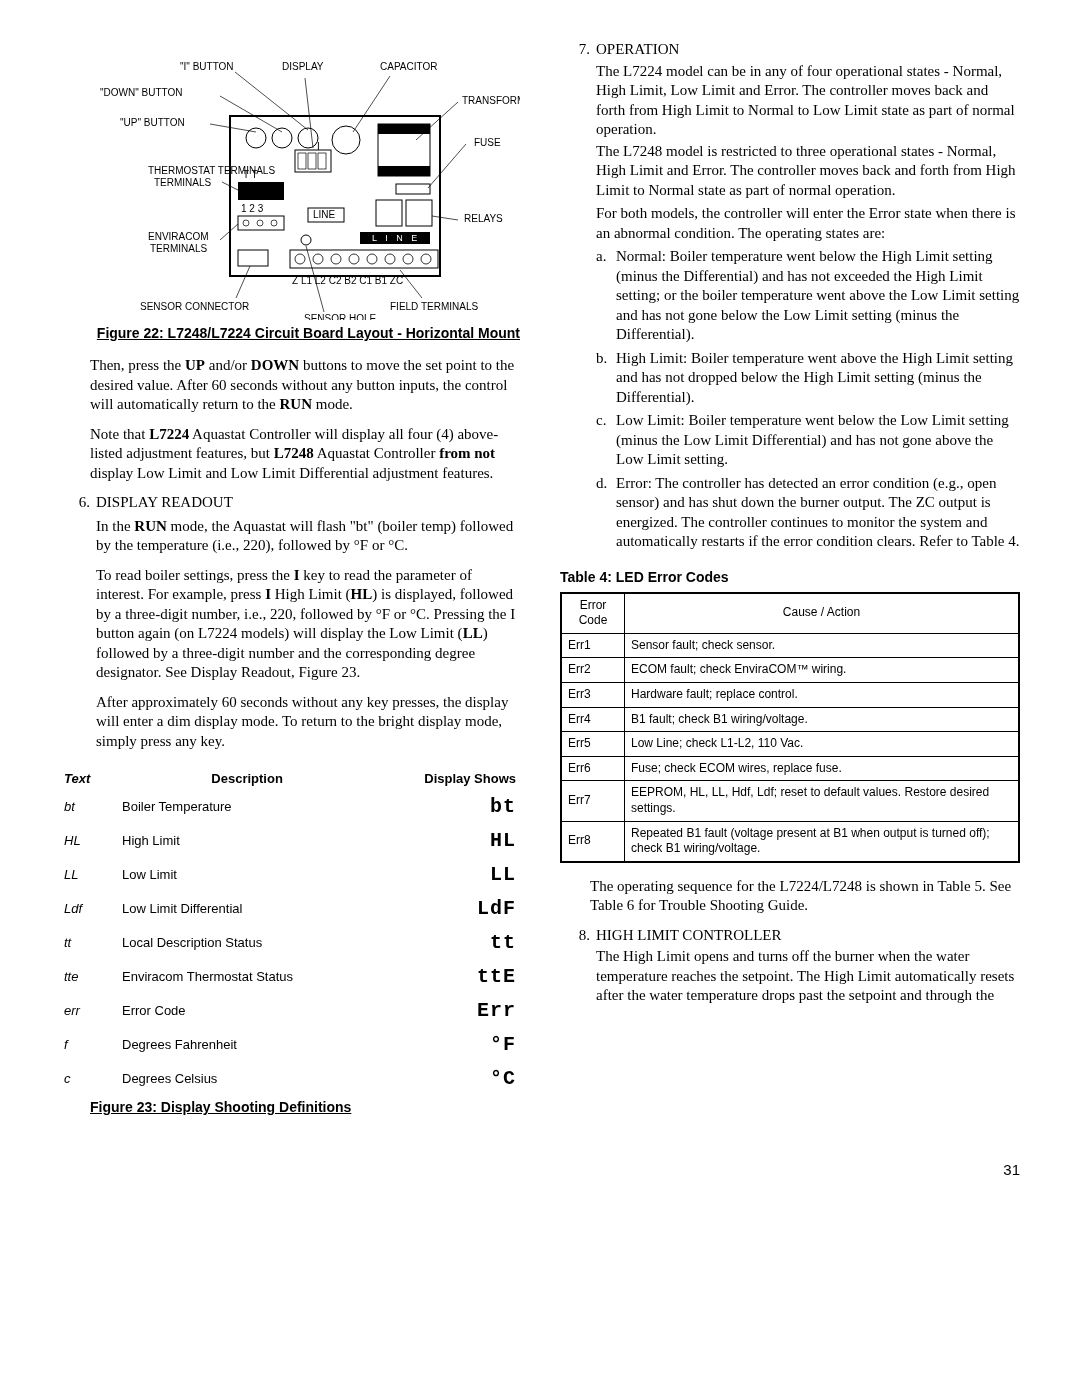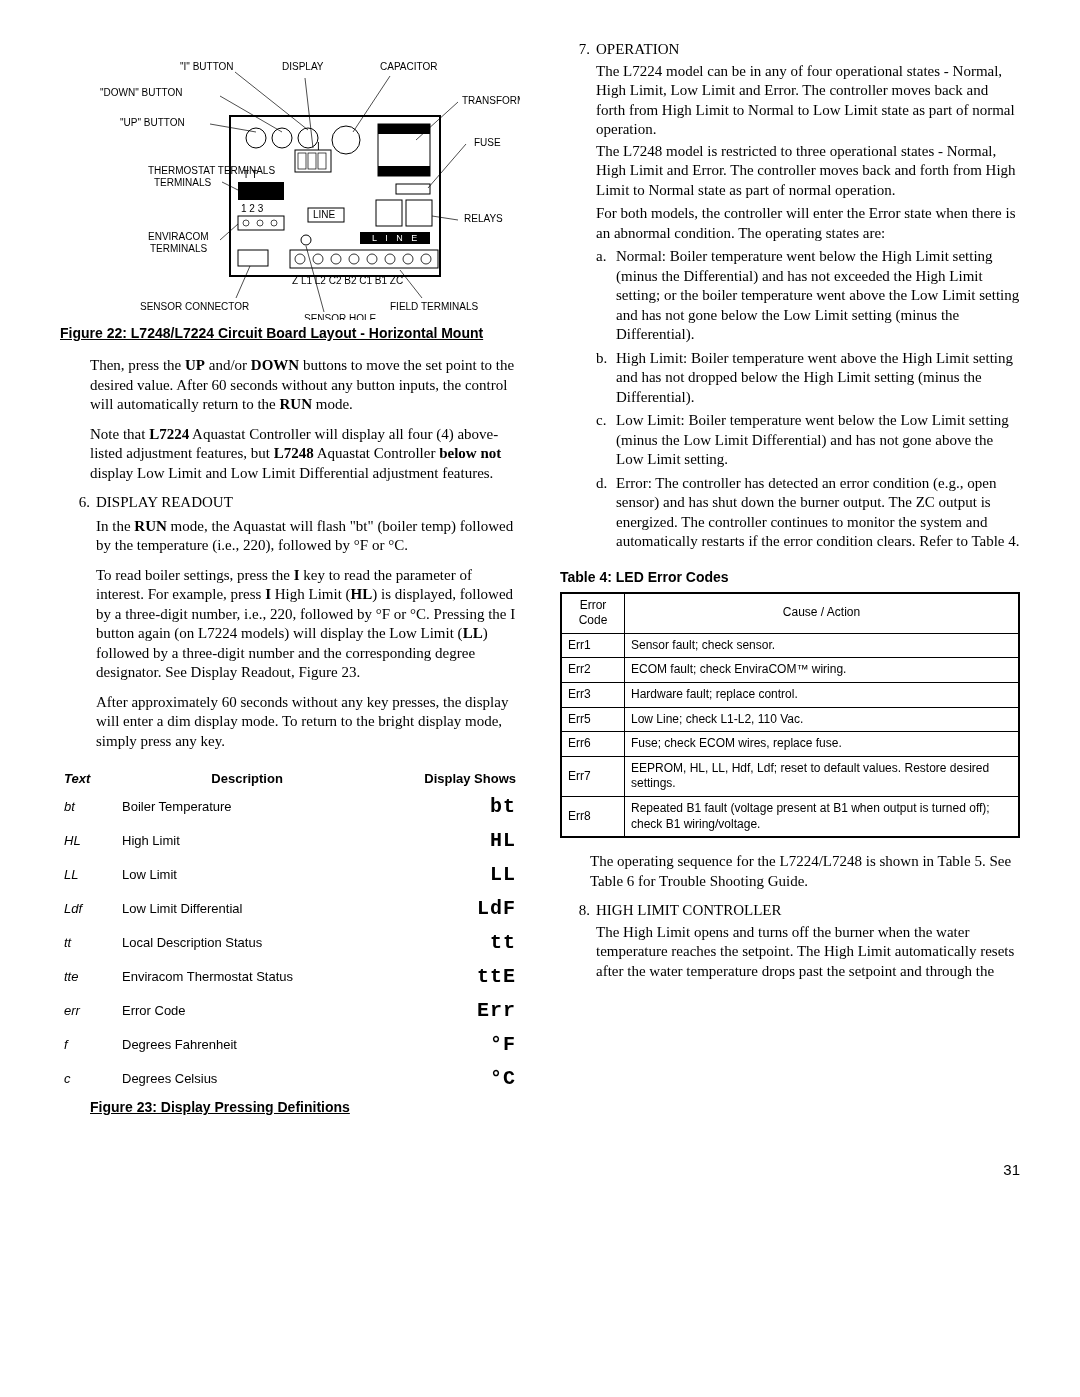--- a/index.html
+++ b/index.html
@@ -27,21 +27,21 @@
   .circuit-diagram {
     width: 100%;
     height: 280px;
     position: relative;
   }
   .circuit-diagram svg {
     width: 100%;
     height: 100%;
   }
   .fig-caption {
-    text-align: left;
+    text-align: right;
     font-family: Arial, sans-serif;
     font-weight: bold;
     font-size: 14px;
     text-decoration: underline;
     margin: 4px 0 14px;
   }
   .para {
     margin: 0 0 10px 30px;
     text-align: left;
   }
@@ -255,21 +255,21 @@
         </svg>
       </div>
       <div class="fig-caption">Figure 22:  L7248/L7224 Circuit Board Layout - Horizontal Mount</div>
     </div>
 
     <p class="para">
       <span>Then, press the </span><span class="bold">UP</span><span> and/or </span><span class="bold">DOWN</span><span> buttons to move the set point to the desired value.  After 60 seconds without any button inputs, the control will automatically return to the </span><span class="bold">RUN</span><span> mode.</span>
     </p>
 
     <p class="para">
-      <span>Note that </span><span class="bold">L7224</span><span> Aquastat Controller will display all four (4) above-listed adjustment features, but </span><span class="bold">L7248</span><span> Aquastat Controller </span><span class="bold">below not</span><span> display Low Limit and Low Limit Differential adjustment features.</span>
+      <span>Note that </span><span class="bold">L7224</span><span> Aquastat Controller will display all four (4) above-listed adjustment features, but </span><span class="bold">L7248</span><span> Aquastat Controller </span><span class="bold">from not</span><span> display Low Limit and Low Limit Differential adjustment features.</span>
     </p>
 
     <div class="list-item">
       <div class="list-num">6.</div>
       <div class="list-body">
         <div>DISPLAY READOUT</div>
         <p style="margin:4px 0 10px;">
           <span>In the </span><span class="bold">RUN</span><span> mode, the Aquastat will flash "bt" (boiler temp) followed by the temperature (i.e., 220), followed by °F or °C.</span>
         </p>
         <p style="margin:0 0 10px;">
@@ -328,21 +328,21 @@
             <td>Degrees Fahrenheit</td>
             <td>°F</td>
           </tr>
           <tr>
             <td>c</td>
             <td>Degrees Celsius</td>
             <td>°C</td>
           </tr>
         </tbody>
     </table>
-    <div class="fig-caption" style="text-align:left; margin-left:30px; margin-top:2px;">Figure 23:  Display Pressing Definitions</div>
+    <div class="fig-caption" style="text-align:left; margin-left:30px; margin-top:2px;">Figure 23:  Display Shooting Definitions</div>
 
   </div>
 
   <div class="col">
 
     <div class="list-item">
       <div class="list-num">7.</div>
       <div class="list-body">
         <div>OPERATION</div>
         <p style="margin:2px 0 2px;">The L7224 model can be in any of four operational states - Normal, High Limit, Low Limit and Error.  The controller moves back and forth from High Limit to Normal to Low Limit state as part of normal operation.</p>
@@ -383,20 +383,24 @@
           </tr>
           <tr>
             <td>Err2</td>
             <td>ECOM fault; check EnviraCOM™ wiring.</td>
           </tr>
           <tr>
             <td>Err3</td>
             <td>Hardware fault; replace control.</td>
           </tr>
           <tr>
+            <td>Err4</td>
+            <td>B1 fault; check B1 wiring/voltage.</td>
+          </tr>
+          <tr>
             <td>Err5</td>
             <td>Low Line; check L1-L2, 110 Vac.</td>
           </tr>
           <tr>
             <td>Err6</td>
             <td>Fuse; check ECOM wires, replace fuse.</td>
           </tr>
           <tr>
             <td>Err7</td>
             <td>EEPROM, HL, LL, Hdf, Ldf; reset to default values. Restore desired settings.</td>

